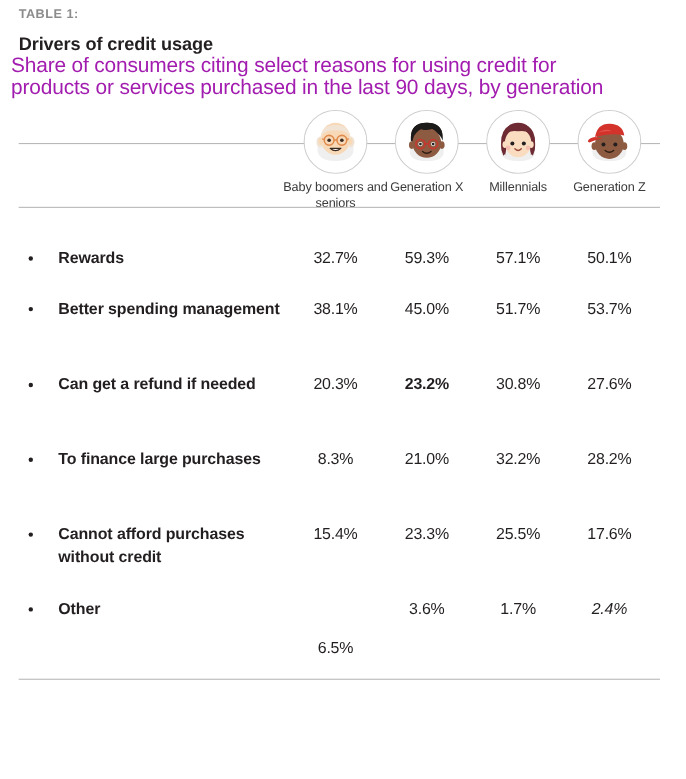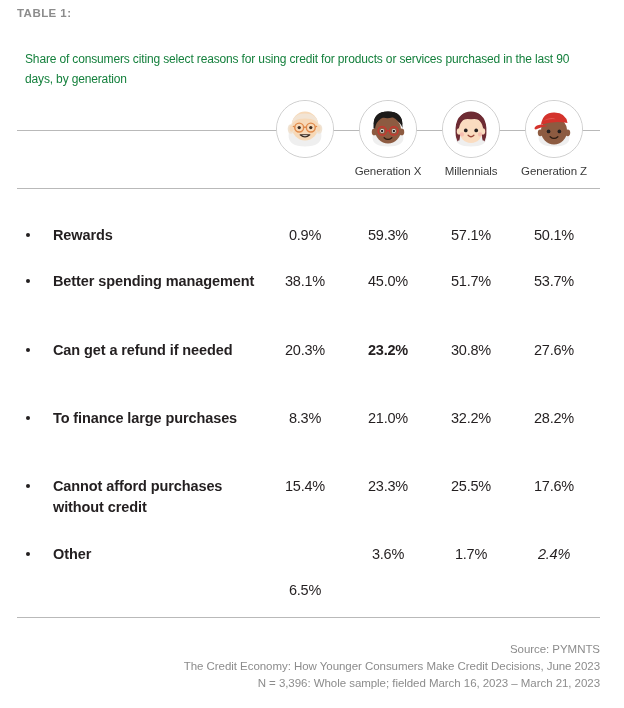--- a/index.html
+++ b/index.html
@@ -38,26 +38,26 @@
     position: absolute;
     left: 17px;
     top: 31px;
     font-size: 16.5px;
     font-weight: bold;
     color: #231f20;
     letter-spacing: -0.1px;
   }
   .subtitle {
     position: absolute;
-    left: 25px;
+    left: 10px;
     top: 50px;
     width: 560px;
-    font-size: 12px;
+    font-size: 19px;
     line-height: 19.5px;
-    color: #15803d;
+    color: #a21caf;
     font-weight: 400;
     letter-spacing: -0.15px;
   }
 
   
   .rule {
     position: absolute;
     left: 17px;
     width: 583px;
     height: 1px;
@@ -159,20 +159,21 @@
     letter-spacing: -0.05px;
   }
   .footer div { display: block; }
 </style>
 </head>
 <body>
 
 <div class="page">
 
   <div class="table-label">TABLE 1:</div>
+  <div class="title">Drivers of credit usage</div>
   <div class="subtitle">Share of consumers citing select reasons for using credit for products or services purchased in the last 90 days, by generation</div>
 
   <div class="rule rule-top"></div>
 
   <div class="avatars">
 
     <div class="avatar-cell" style="left:245px;">
       <div class="avatar">
         <svg viewBox="0 0 58 58" xmlns="http://www.w3.org/2000/svg">
           <circle cx="29" cy="29" r="29" fill="#ffffff"></circle>
@@ -186,20 +187,21 @@
           <circle cx="23" cy="27.5" r="4.6" fill="none" stroke="#e08a4b" stroke-width="1.5"></circle>
           <circle cx="35" cy="27.5" r="4.6" fill="none" stroke="#e08a4b" stroke-width="1.5"></circle>
           <line x1="27.6" y1="27.2" x2="30.4" y2="27.2" stroke="#e08a4b" stroke-width="1.5"></line>
           <line x1="18.4" y1="26.6" x2="16.4" y2="26.2" stroke="#e08a4b" stroke-width="1.3"></line>
           <line x1="39.6" y1="26.6" x2="41.6" y2="26.2" stroke="#e08a4b" stroke-width="1.3"></line>
           <circle cx="23" cy="27.5" r="1.7" fill="#3a2a20"></circle>
           <circle cx="35" cy="27.5" r="1.7" fill="#3a2a20"></circle>
           <path d="M24 35 q5 4.5 10 0 z" fill="#ffffff" stroke="#3a2a20" stroke-width="1.2" stroke-linejoin="round"></path>
         </svg>
       </div>
+      <div class="col-label">Baby boomers and seniors</div>
     </div>
 
     <div class="avatar-cell" style="left:328px;">
       <div class="avatar">
         <svg viewBox="0 0 58 58" xmlns="http://www.w3.org/2000/svg">
           <circle cx="29" cy="29" r="29" fill="#ffffff"></circle>
           <path d="M13 38 a16 16 0 0 1 32 0 q0 9 -16 9 q-16 0 -16 -9 z" fill="#efefef"></path>
           <path d="M14 28 q-1 -17 15 -17 q16 0 15 17 q-2 -6 -6 -7 q-6 3 -12 1 q-6 -1 -8 7 q-2 1 -4 -1 z" fill="#1d1b1a"></path>
           <ellipse cx="29" cy="30" rx="13.5" ry="14" fill="#8d5b41"></ellipse>
           <path d="M14.2 24 q0 -13 14.8 -13 q14.8 0 14.8 13 q-3 -7 -8 -8 q-6 3 -12 1 q-6 -1 -9.6 7 z" fill="#1d1b1a"></path>
@@ -261,21 +263,21 @@
 
   </div>
 
   <div class="rule rule-header"></div>
 
   <div class="rows">
 
     <div class="row" style="top:225px;">
       <div class="bullet"></div>
       <div class="row-label">Rewards</div>
-      <div class="cell" style="left:260px;">0.9%</div>
+      <div class="cell" style="left:260px;">32.7%</div>
       <div class="cell" style="left:343px;">59.3%</div>
       <div class="cell" style="left:426px;">57.1%</div>
       <div class="cell" style="left:509px;">50.1%</div>
     </div>
 
     <div class="row" style="top:271px;">
       <div class="bullet"></div>
       <div class="row-label">Better spending management</div>
       <div class="cell" style="left:260px;">38.1%</div>
       <div class="cell" style="left:343px;">45.0%</div>
@@ -316,19 +318,14 @@
       <div class="cell" style="left:260px;margin-top:36px;">6.5%</div>
       <div class="cell" style="left:343px;">3.6%</div>
       <div class="cell" style="left:426px;">1.7%</div>
       <div class="cell" style="left:509px;font-style:italic;">2.4%</div>
     </div>
 
   </div>
 
   <div class="rule rule-footer"></div>
 
-  <div class="footer">
-    <div>Source: PYMNTS</div>
-    <div>The Credit Economy: How Younger Consumers Make Credit Decisions, June 2023</div>
-    <div>N = 3,396: Whole sample; fielded March 16, 2023 – March 21, 2023</div>
-  </div>
 
 </div>
 
 </body></html>

